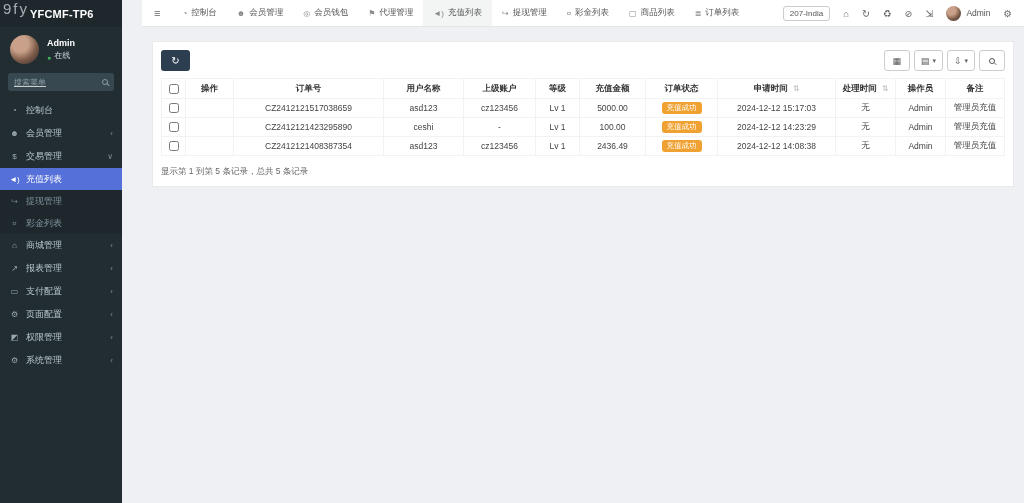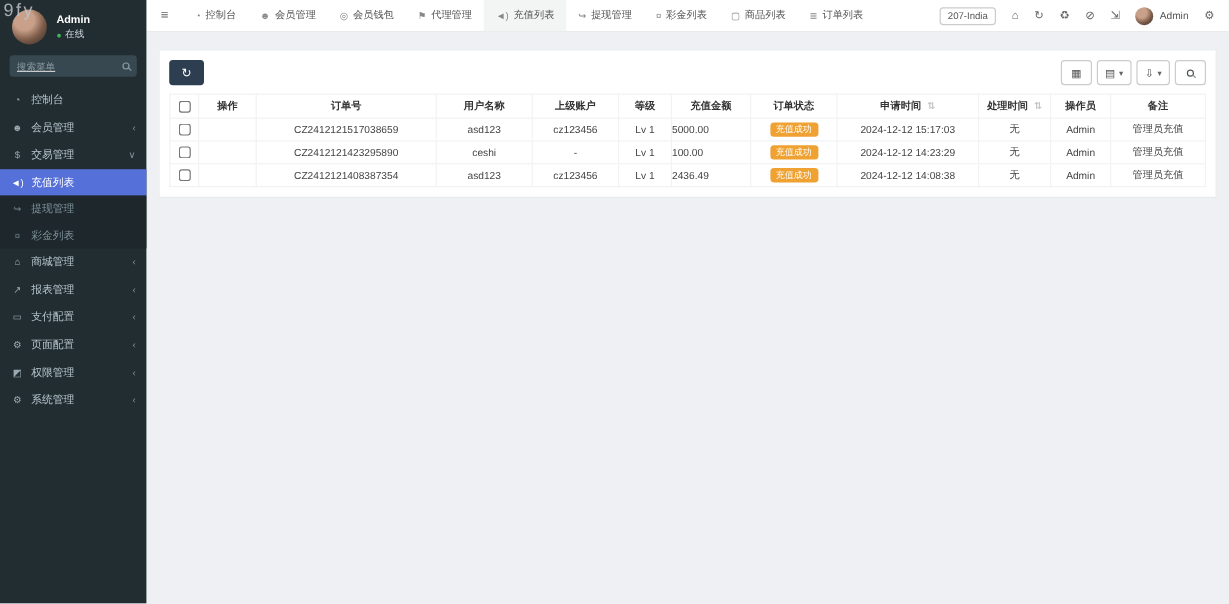--- a/index.html
+++ b/index.html
@@ -1,18 +1,18 @@
 <!DOCTYPE html>
 <html><head>
 <meta charset="utf-8">
 <style>
   * { margin:0; padding:0; box-sizing:border-box; }
   html,body { width:1024px; height:503px; overflow:hidden;
     font-family:"Liberation Sans","DejaVu Sans",sans-serif; background:#eef0f3; }
-  .app { display:flex; width:1024px; height:503px; }
+  .app { display:flex; width:1024px; height:503px;gap:20px; }
 
   
   .sidebar { width:122px; flex-shrink:0; background:#222d32; color:#b8c7ce; position:relative; }
   .logo { height:27px; background:#1e282c; color:#fff; font-weight:bold; font-size:11px;
           display:flex; align-items:center; padding-left:30px; letter-spacing:.2px; }
   .watermark { position:absolute; top:0; left:3px; font-size:15px; font-weight:300;
           color:rgba(190,196,202,.85); letter-spacing:2px; z-index:5; }
   .user-panel { display:flex; gap:8px; padding:8px 10px 6px; }
   .avatar { width:29px; height:29px; border-radius:50%; flex-shrink:0;
           background:radial-gradient(circle at 35% 30%, #c9a18a 0 30%, #7d5b49 60%, #2e2a27 100%); }
@@ -65,34 +65,35 @@
   .tb-btn { height:21px; min-width:26px; padding:0 6px; background:#fff; border:1px solid #ccc;
           border-radius:3px; color:#555; font-size:9px; cursor:pointer; display:flex;
           align-items:center; justify-content:center; gap:3px; }
   .tb-btn .caret { font-size:7px; color:#666; }
 
   table { width:100%; border-collapse:collapse; table-layout:fixed; font-size:8.5px; color:#444; }
   th, td { border:1px solid #f1f2f3; text-align:center; vertical-align:middle; overflow:hidden;
           white-space:nowrap; }
   th { height:20px; font-weight:bold; color:#333; }
   td { height:19px; }
-  td.amt { text-align:left; padding-right:0; }
+  td.amt { text-align:center; padding-right:0; }
   .sort-ic { color:#c3c6c9; font-size:8px; margin-left:5px; }
   input[type="checkbox"] { width:10px; height:10px; margin:0; vertical-align:middle; cursor:pointer; }
   .badge { display:inline-block; background:#efa131; color:#fff; border-radius:3px;
           padding:2px 5px; font-size:7.5px; line-height:1; }
   .summary { margin-top:10px; font-size:8.5px; color:#666; }
 </style>
 </head>
 <body>
 
 <div class="app">
 
   <aside class="sidebar">
     <div class="watermark">9fy</div>
+    <div class="logo">YFCMF-TP6</div>
     <div class="user-panel">
       <div class="avatar"></div>
       <div class="user-meta">
         <div class="user-name">Admin</div>
         <div class="user-status">
           <span class="dot">●</span>
           <span>在线</span>
         </div>
       </div>
     </div>
@@ -345,16 +346,17 @@
                 <td>2024-12-12 14:08:38</td>
                 <td>无</td>
                 <td>Admin</td>
                 <td>管理员充值</td>
               </tr>
 
 
           </tbody>
         </table>
 
+        <div class="summary">显示第 1 到第 5 条记录，总共 5 条记录</div>
       </div>
     </div>
   </div>
 </div>
 
 </body></html>

